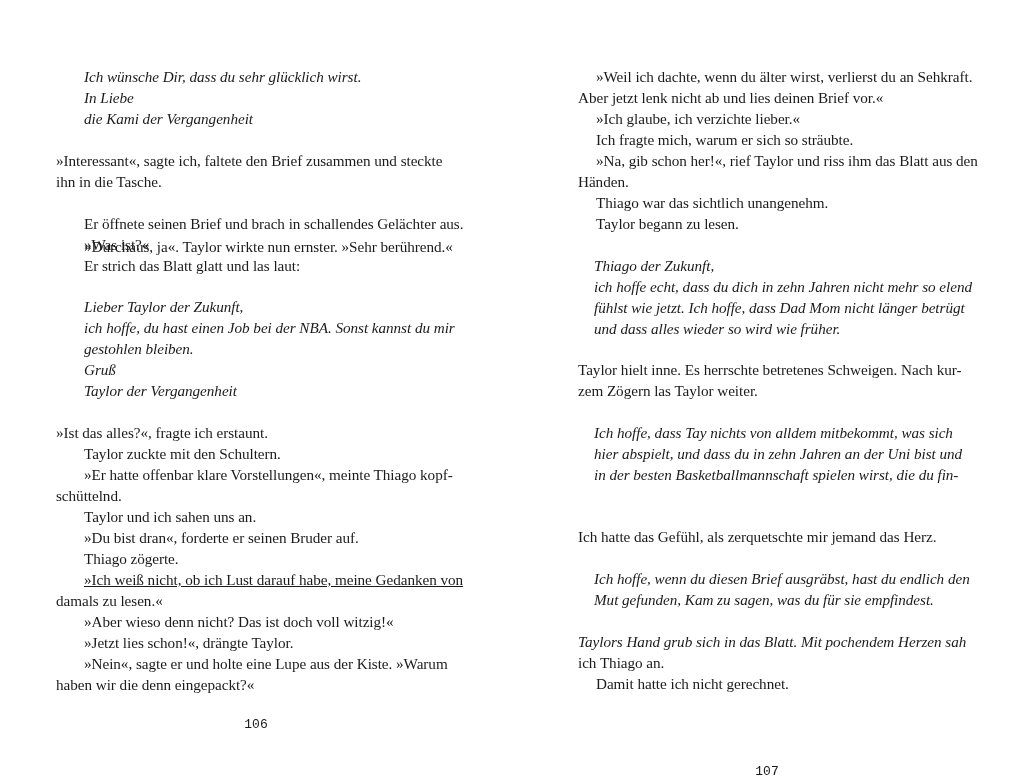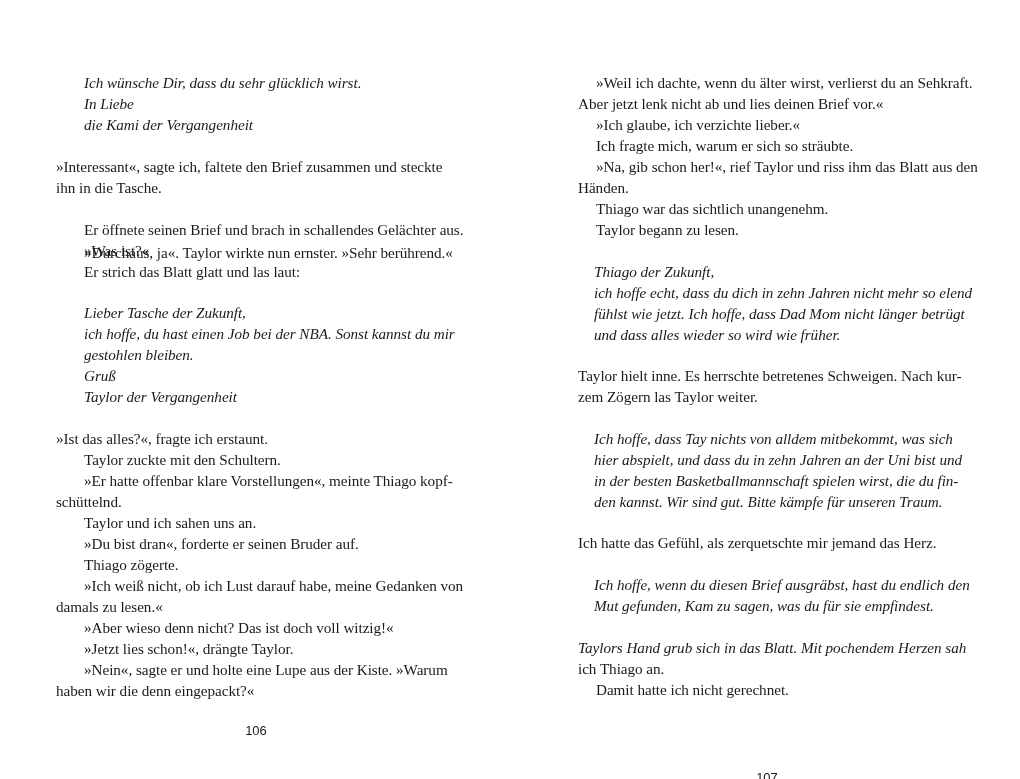--- a/index.html
+++ b/index.html
@@ -1,61 +1,61 @@
 <!DOCTYPE html>
 <html><head>
   <meta charset="utf-8">
   <style>
     html, body { margin: 0; padding: 0; }
     body {
       width: 1020px; height: 779px; background: #ffffff; position: relative; overflow: hidden;
       font-family: "DejaVu Serif", "Liberation Serif", serif; color: #1a1a1a;
     }
     .spread { position: absolute; left: 0; top: 0; width: 1020px; height: 779px; }
-    .page { position: absolute; top: 10px; height: 680px; padding-left: 20px; }
+    .page { position: absolute; top: 4px; height: 680px; padding-left: 20px; }
     .page-left { left: 0; width: 510px; }
     .page-right { left: 510px; width: 510px; }
     .line {
       position: absolute; white-space: nowrap;
       font-family: "Liberation Serif", "DejaVu Serif", serif;
       font-size: 15.2px; line-height: 20px; letter-spacing: -0.05px;
     }
     .it { font-style: italic; }
     .folio {
-      position: absolute; font-family: Liberation Sans, sans-serif; font-size: 13px;
+      position: absolute; font-family: Liberation Mono, monospace; font-size: 13px;
       line-height: 16px; text-align: center;
     }
   </style>
 </head>
 <body>
 
 <div class="spread">
   <div class="page page-left">
     <div class="line it" style="left:84px;top:63px;">Ich wünsche Dir, dass du sehr glücklich wirst.</div>
     <div class="line it" style="left:84px;top:84px;">In Liebe</div>
     <div class="line it" style="left:84px;top:105px;">die Kami der Vergangenheit</div>
     <div class="line" style="left:56px;top:147px;">»Interessant«, sagte ich, faltete den Brief zusammen und steckte</div>
     <div class="line" style="left:56px;top:168px;">ihn in die Tasche.</div>
     <div class="line" style="left:84px;top:189px;margin-top:44px;">»Durchaus, ja«. Taylor wirkte nun ernster. »Sehr berührend.«</div>
     <div class="line" style="left:84px;top:210px;">Er öffnete seinen Brief und brach in schallendes Gelächter aus.</div>
     <div class="line" style="left:84px;top:231px;">»Was ist?«</div>
     <div class="line" style="left:84px;top:252px;">Er strich das Blatt glatt und las laut:</div>
-    <div class="line it" style="left:84px;top:293px;">Lieber Tasche der Zukunft,</div>
+    <div class="line it" style="left:84px;top:293px;">Lieber Taylor der Zukunft,</div>
     <div class="line it" style="left:84px;top:314px;">ich hoffe, du hast einen Job bei der NBA. Sonst kannst du mir</div>
     <div class="line it" style="left:84px;top:335px;">gestohlen bleiben.</div>
     <div class="line it" style="left:84px;top:356px;">Gruß</div>
     <div class="line it" style="left:84px;top:377px;">Taylor der Vergangenheit</div>
     <div class="line" style="left:56px;top:419px;">»Ist das alles?«, fragte ich erstaunt.</div>
     <div class="line" style="left:84px;top:440px;">Taylor zuckte mit den Schultern.</div>
     <div class="line" style="left:84px;top:461px;">»Er hatte offenbar klare Vorstellungen«, meinte Thiago kopf-</div>
     <div class="line" style="left:56px;top:482px;">schüttelnd.</div>
     <div class="line" style="left:84px;top:503px;">Taylor und ich sahen uns an.</div>
     <div class="line" style="left:84px;top:524px;">»Du bist dran«, forderte er seinen Bruder auf.</div>
     <div class="line" style="left:84px;top:545px;">Thiago zögerte.</div>
-    <div class="line" style="left:84px;top:566px;">»Ich weiß nicht, ob ich Lust darauf habe, meine Gedanken von</div>
+    <div class="line" style="left:84px;top:566px;text-decoration:underline;">»Ich weiß nicht, ob ich Lust darauf habe, meine Gedanken von</div>
     <div class="line" style="left:56px;top:587px;">damals zu lesen.«</div>
     <div class="line" style="left:84px;top:608px;">»Aber wieso denn nicht? Das ist doch voll witzig!«</div>
     <div class="line" style="left:84px;top:629px;">»Jetzt lies schon!«, drängte Taylor.</div>
     <div class="line" style="left:84px;top:650px;">»Nein«, sagte er und holte eine Lupe aus der Kiste. »Warum</div>
     <div class="line" style="left:56px;top:671px;">haben wir die denn eingepackt?«</div>
     <div class="folio" style="left:236px;top:713px;width:40px;">106</div>
   </div>
 
   <div class="page page-right">
     <div class="line" style="left:86px;top:63px;">»Weil ich dachte, wenn du älter wirst, verlierst du an Sehkraft.</div>
@@ -68,21 +68,20 @@
     <div class="line" style="left:86px;top:210px;">Taylor begann zu lesen.</div>
     <div class="line it" style="left:84px;top:252px;">Thiago der Zukunft,</div>
     <div class="line it" style="left:84px;top:273px;">ich hoffe echt, dass du dich in zehn Jahren nicht mehr so elend</div>
     <div class="line it" style="left:84px;top:294px;">fühlst wie jetzt. Ich hoffe, dass Dad Mom nicht länger betrügt</div>
     <div class="line it" style="left:84px;top:315px;">und dass alles wieder so wird wie früher.</div>
     <div class="line" style="left:68px;top:356px;">Taylor hielt inne. Es herrschte betretenes Schweigen. Nach kur-</div>
     <div class="line" style="left:68px;top:377px;">zem Zögern las Taylor weiter.</div>
     <div class="line it" style="left:84px;top:419px;">Ich hoffe, dass Tay nichts von alldem mitbekommt, was sich</div>
     <div class="line it" style="left:84px;top:440px;">hier abspielt, und dass du in zehn Jahren an der Uni bist und</div>
     <div class="line it" style="left:84px;top:461px;">in der besten Basketballmannschaft spielen wirst, die du fin-</div>
-    <div class="line it" style="left:84px;top:482px;">den kannst. Wir sind gut. Bitte kämpfe für unseren Traum.</div>
     <div class="line" style="left:68px;top:523px;">Ich hatte das Gefühl, als zerquetschte mir jemand das Herz.</div>
     <div class="line it" style="left:84px;top:565px;">Ich hoffe, wenn du diesen Brief ausgräbst, hast du endlich den</div>
     <div class="line it" style="left:84px;top:586px;">Mut gefunden, Kam zu sagen, was du für sie empfindest.</div>
     <div class="line" style="left:68px;top:628px;font-style:italic;">Taylors Hand grub sich in das Blatt. Mit pochendem Herzen sah</div>
     <div class="line" style="left:68px;top:649px;">ich Thiago an.</div>
     <div class="line" style="left:86px;top:670px;">Damit hatte ich nicht gerechnet.</div>
     <div class="folio" style="left:237px;top:713px;width:40px;margin-top:47px;">107</div>
   </div>
 </div>
 

